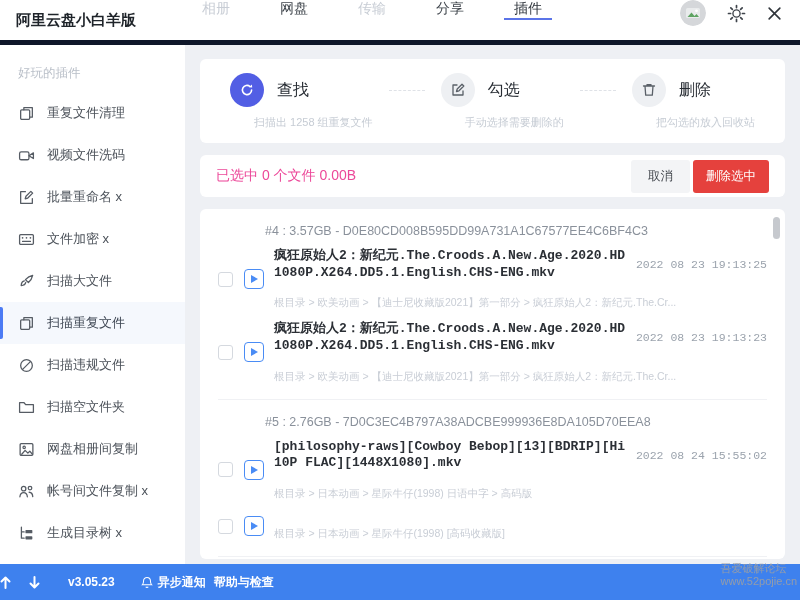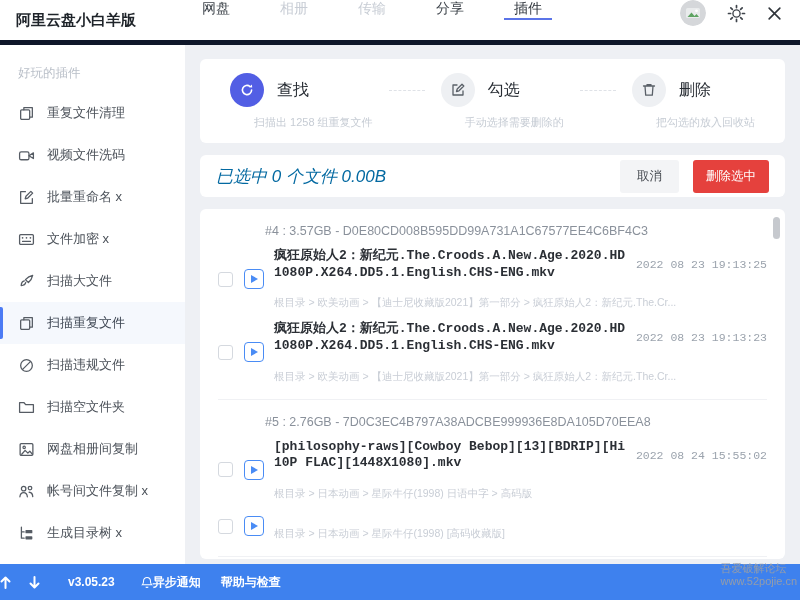--- a/index.html
+++ b/index.html
@@ -38,24 +38,24 @@
   .step-top { display:flex; align-items:center; gap:13px; }
   .step-circle { width:34px; height:34px; border-radius:50%; display:flex; align-items:center; justify-content:center; flex-shrink:0; }
   .step-circle.active { background:#525ee4; }
   .step-circle.pending { background:#eef0f3; }
   .step-title { font-size:16px; color:#272c33; }
   .step-sub { font-size:11px; color:#c6ccd4; margin:8px 0 0 24px; white-space:nowrap; }
   .step-line { flex:1; border-top:1px dashed #dfe2e7; margin:17px 16px 0; }
 
   
   .selection { margin-top:12px; height:42px; display:flex; align-items:center; padding:0 16px; }
-  .sel-summary { font-size:17px; color:#0369a1;font-style:italic; }
+  .sel-summary { font-size:14px; color:#ec4899; }
   .btn { border:none; font-family:inherit; font-size:12.5px; border-radius:3px; cursor:default; }
   .btn-cancel { margin-left:auto; background:#f3f4f6; color:#43474e; padding:8px 17px; }
-  .btn-delete { margin-left:14px; background:#e5413d; color:#fff; padding:8px 13px; }
+  .btn-delete { margin-left:3px; background:#e5413d; color:#fff; padding:8px 13px; }
 
   
   .filelist { margin-top:12px; height:350px; padding:0 18px; position:relative; overflow:hidden; }
   .group-header { font-size:12.5px; color:#8a919b; padding:15px 0 1px;margin-left:47px; }
   .file-row { display:flex; align-items:center; padding:9px 0 2px; }
   .checkbox { width:15px; height:15px; border:1px solid #d5d9df; border-radius:3px; background:#fff; flex-shrink:0; }
   .play-btn { width:20px; height:20px; border:1.4px solid #4a8cf5; border-radius:4px; margin:0 10px 0 11px; display:flex; align-items:center; justify-content:center; flex-shrink:0; }
   .play-tri { width:0; height:0; border-left:7px solid #4a8cf5; border-top:4.5px solid transparent; border-bottom:4.5px solid transparent; margin-left:1px; }
   .file-main { flex:1; min-width:0; }
   .file-top { display:flex;font-family:Liberation Mono, monospace; }
@@ -65,33 +65,33 @@
   .group-divider { border-top:1px solid #f0f1f4; margin-top:13px; }
   .scroll-thumb { position:absolute; right:5px; top:8px; width:7px; height:22px; border-radius:4px; background:#c6c9ce; }
 
   
   .footer { height:36px; background:#3e81ee; display:flex; align-items:center; justify-content:flex-start; padding-right:10px; flex-shrink:0; color:#fff; font-size:12px;font-weight:bold; }
   .footer .fitem { display:flex; align-items:center; }
   .arrow-up { margin-right:18px; }
   .arrow-down { margin-right:28px; }
   .arrow-down svg { transform:rotate(180deg); }
   .f-version { margin-right:26px; }
-  .f-notify { margin-right:20px; }
+  .f-notify { margin-right:8px; gap:5px; }
   .watermark { position:absolute; right:3px; bottom:12px; font-size:11px; line-height:13px; color:#9b9fa5; opacity:.92; z-index:5; }
 </style>
 </head>
 <body>
 
 <div class="window">
 
   <div class="header">
     <div class="app-title">阿里云盘小白羊版</div>
     <div class="nav">
+      <div class="nav-tab disabled">相册</div>
       <div class="nav-tab">网盘</div>
-      <div class="nav-tab disabled">相册</div>
       <div class="nav-tab disabled">传输</div>
       <div class="nav-tab">分享</div>
       <div class="nav-tab active">插件</div>
     </div>
     <div class="header-right">
       <span class="avatar">
         <svg width="26" height="26" viewBox="0 0 26 26">
             <circle cx="13" cy="13" r="13" fill="#d5d7da"></circle>
             <rect x="6" y="8" width="14" height="10" rx="1.5" fill="#e9ebec"></rect>
             <path d="M7.5 17l4-4.5 3 3.5 2-2 2.5 3z" fill="#5fa463"></path>

